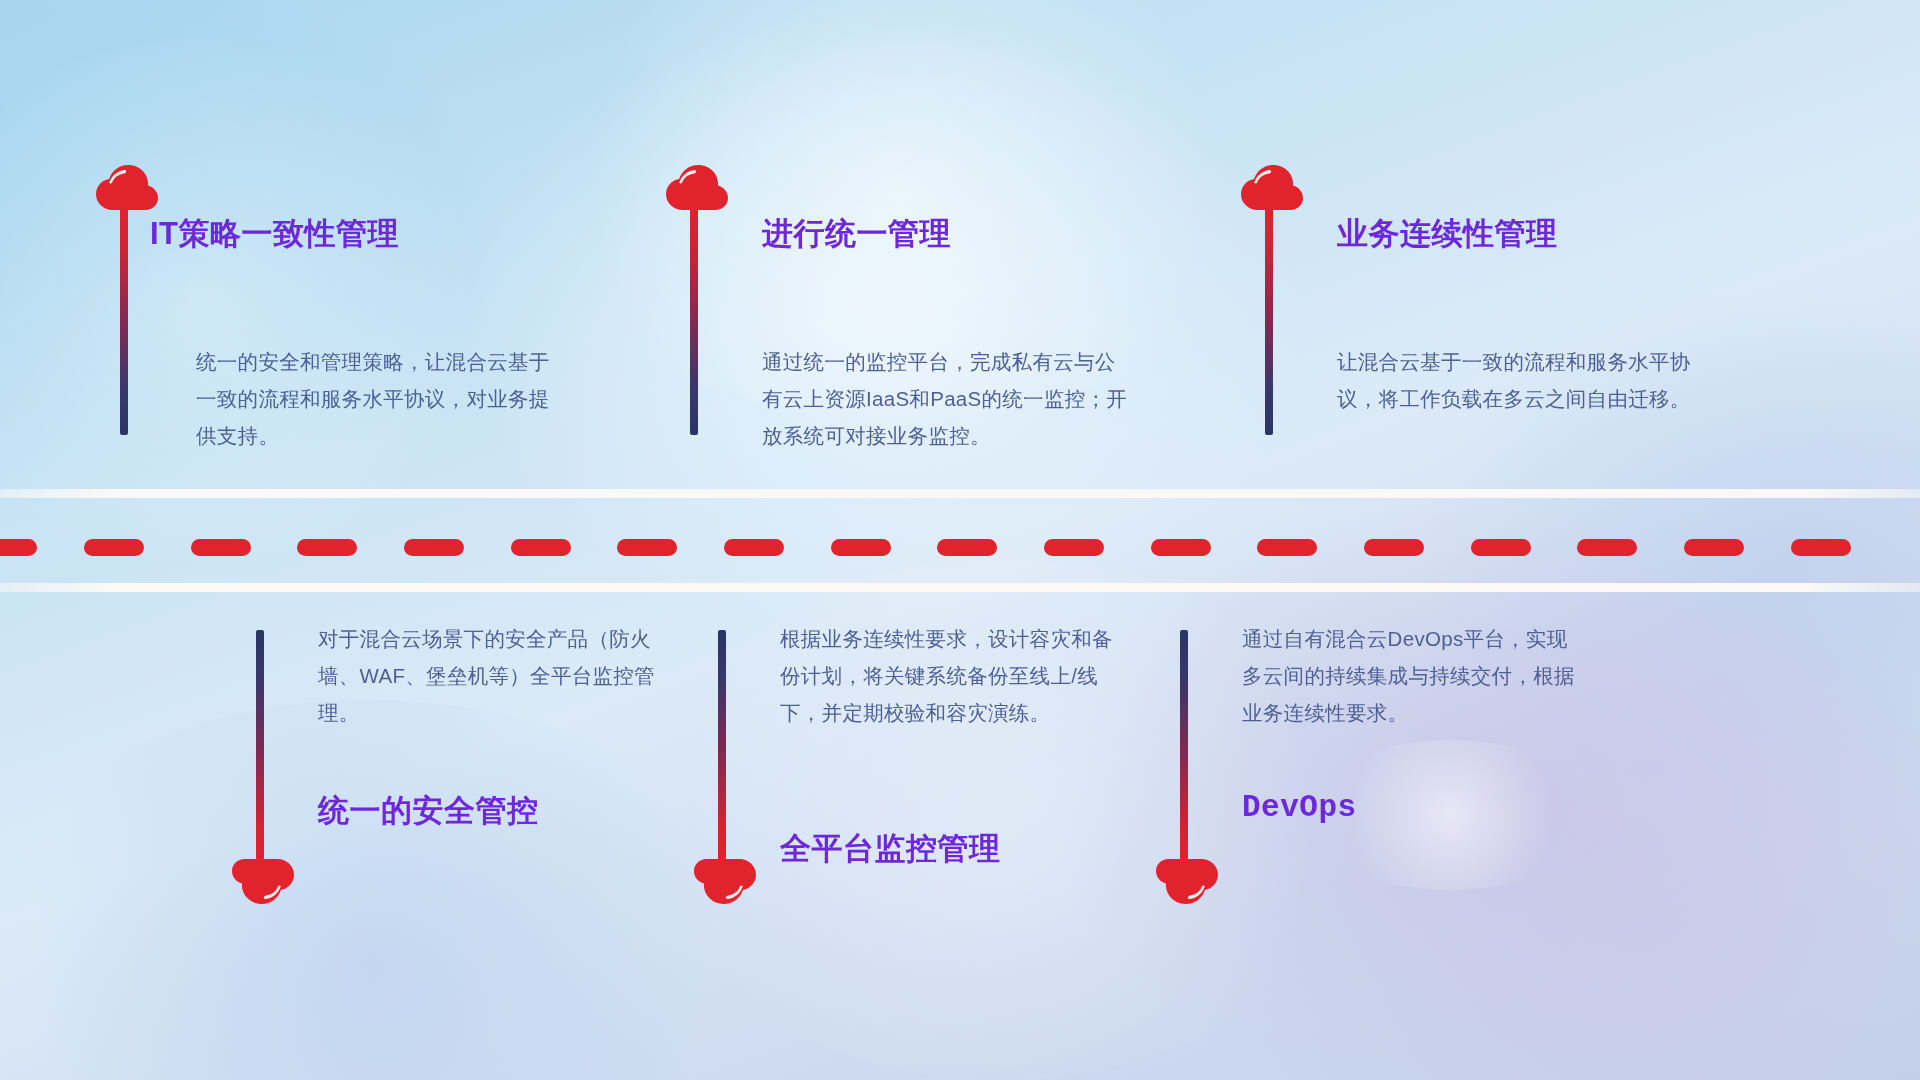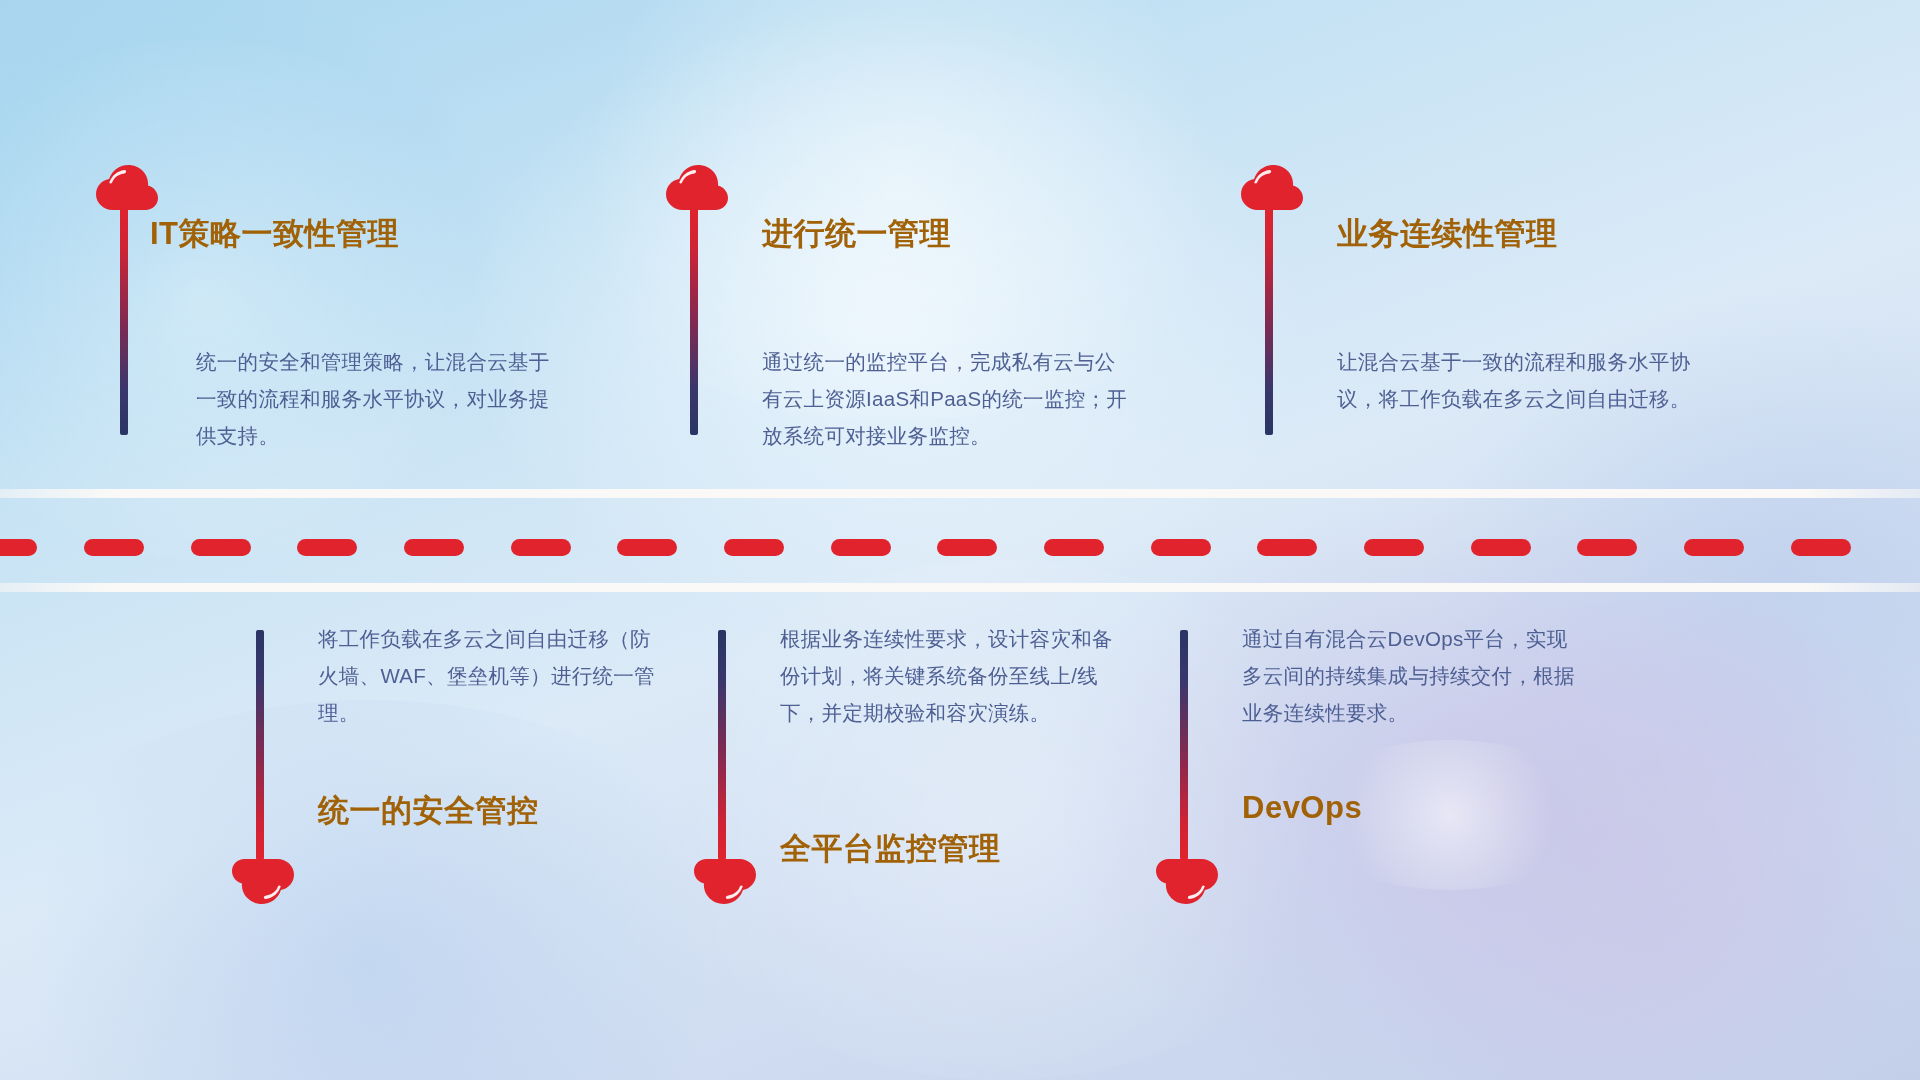--- a/index.html
+++ b/index.html
@@ -42,39 +42,39 @@
 
   
   .pin { position:absolute; }
   .cloud-icon { position:absolute; width:62px; height:46px; left:-24px; }
   .stem { position:absolute; width:8px; border-radius:2px; }
 
   .stem-down { background:linear-gradient(180deg,#e1232e 0%, #d02334 18%, #7e2a53 52%, #39376c 80%, #2a3564 100%); }
   .stem-up   { background:linear-gradient(180deg,#2a3564 0%, #39376c 22%, #7e2a53 52%, #d02334 84%, #e1232e 100%); }
 
   .card-title {
-    position:absolute; font-size:31px; font-weight:bold; color:#a16207;
+    position:absolute; font-size:31px; font-weight:bold; color:#6d28d9;
     letter-spacing:0.5px; white-space:nowrap;
   }
   .card-body {
     position:absolute; font-size:20.5px; line-height:37px; color:#4e5f93;
     width:370px; letter-spacing:0.3px;
   }
 
   
   .top .cloud-icon { top:0; }
   .top .stem { top:40px; height:230px; }
   .top .card-title { top:48px; }
   .top .card-body  { top:178px; }
 
   
   .bottom .stem { top:0; height:230px; }
   .bottom .cloud-icon { top:228px; }
   .bottom .card-body  { top:-10px; }
-  .bottom .card-title { top:160px; }
+  .bottom .card-title { top:160px;font-family:Liberation Mono, monospace; }
 </style>
 </head>
 <body>
 
 <div class="bg-blob blob-a"></div>
 <div class="bg-blob blob-b"></div>
 <div class="bg-blob blob-c"></div>
 <div class="bg-blob blob-d"></div>
 <div class="bg-blob blob-e"></div>
 <div class="speckle-a"></div>
@@ -149,21 +149,21 @@
 <div class="card bottom" style="left:256px;top:630px;">
   <div class="pin">
     <div class="stem stem-up"></div>
     <div class="cloud-icon" style="transform:rotate(180deg);">
       <svg viewBox="0 0 62 46" width="62" height="46">
         <path d="M16.5 45C7.4 45 0 38.0 0 29.3c0-7.6 5.6-14.0 13.1-15.2C15.6 5.9 23.3 0 32.3 0 43.2 0 52.1 8.4 52.1 18.9c0 .5 0 1.0-.1 1.5C57.8 22.0 62 27.0 62 33.0 62 39.6 56.4 45 49.5 45z" fill="#e1232e"></path>
         <path d="M13.8 16.5c2.0-6.0 7.6-10.6 14.4-11.6 1.6-.2 2.5 1.4 1.6 2.5-.7.8-1.9 1.1-3.0 1.3-5.0 1.0-9.1 4.3-10.7 8.8-.5 1.4-2.4 1.4-2.8-.1-.1-.3-.1-.6.5-.9z" fill="#ffffff" opacity="0.92"></path>
       </svg>
     </div>
   </div>
-  <div class="card-body" style="left:62px;width:352px;">将工作负载在多云之间自由迁移（防火墙、WAF、堡垒机等）进行统一管理。</div>
+  <div class="card-body" style="left:62px;width:352px;">对于混合云场景下的安全产品（防火墙、WAF、堡垒机等）全平台监控管理。</div>
   <div class="card-title" style="left:62px;">统一的安全管控</div>
 </div>
 
 <div class="card bottom" style="left:718px;top:630px;">
   <div class="pin">
     <div class="stem stem-up"></div>
     <div class="cloud-icon" style="transform:rotate(180deg);">
       <svg viewBox="0 0 62 46" width="62" height="46">
         <path d="M16.5 45C7.4 45 0 38.0 0 29.3c0-7.6 5.6-14.0 13.1-15.2C15.6 5.9 23.3 0 32.3 0 43.2 0 52.1 8.4 52.1 18.9c0 .5 0 1.0-.1 1.5C57.8 22.0 62 27.0 62 33.0 62 39.6 56.4 45 49.5 45z" fill="#e1232e"></path>
         <path d="M13.8 16.5c2.0-6.0 7.6-10.6 14.4-11.6 1.6-.2 2.5 1.4 1.6 2.5-.7.8-1.9 1.1-3.0 1.3-5.0 1.0-9.1 4.3-10.7 8.8-.5 1.4-2.4 1.4-2.8-.1-.1-.3-.1-.6.5-.9z" fill="#ffffff" opacity="0.92"></path>

